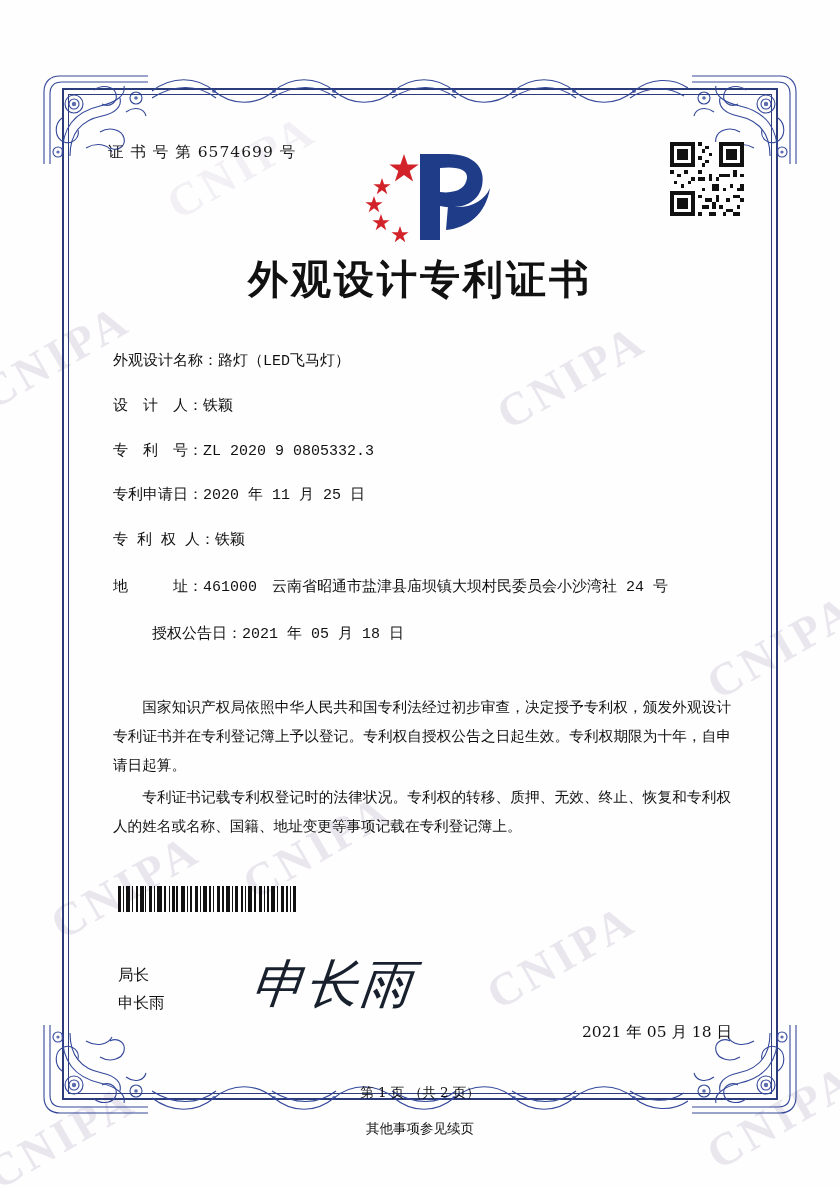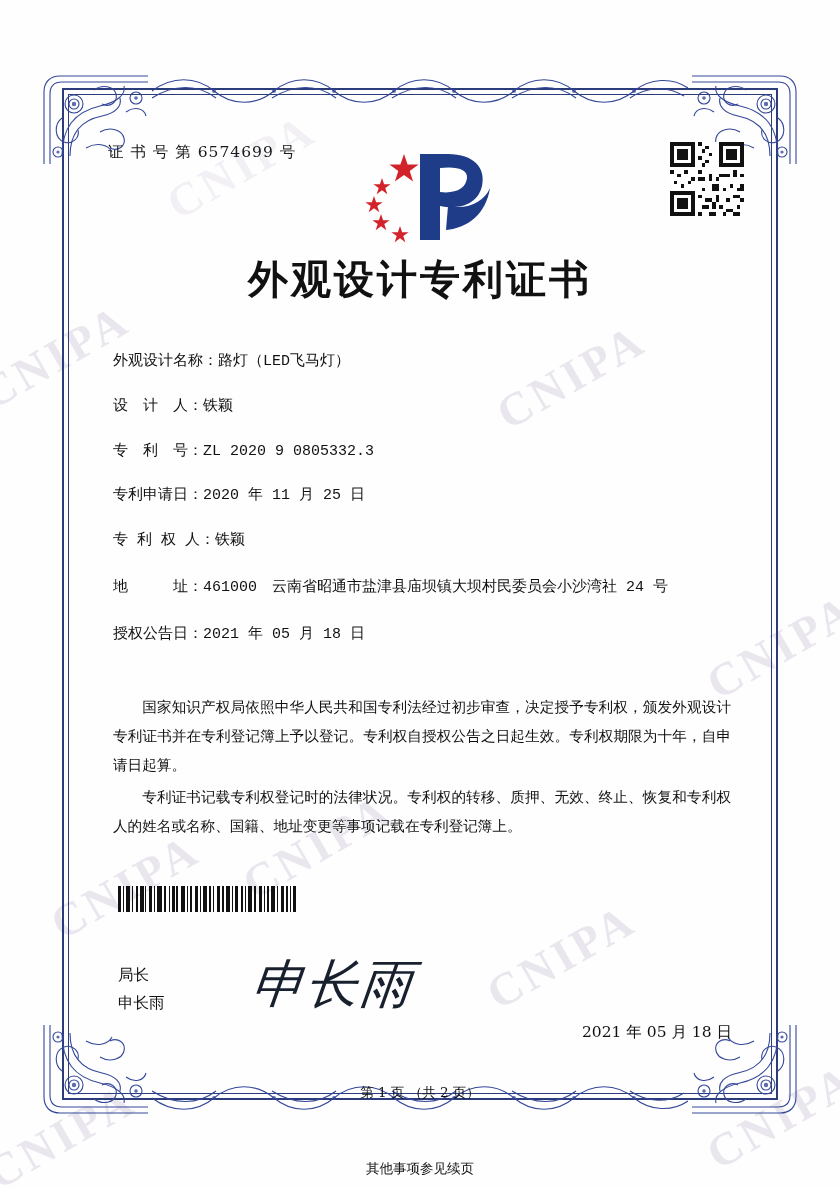--- a/index.html
+++ b/index.html
@@ -136,21 +136,21 @@
   }
   .field-value-2line {
     flex: 1 1 auto;
     line-height: 1.55;
   }
   .row-dual {
     display: flex;
     align-items: baseline;
     margin-bottom: 12px;
   }
-  .dual-left { width: 330px; display:flex; }
+  .dual-left { width: 330px; display:flex;justify-content:center; }
   .dual-right { display:flex; }
 
   
   .paras {
     position: absolute;
     left: 113px; top: 692px;
     width: 618px;
     font-size: 14.6px;
     line-height: 2;
     color: #111;
@@ -204,21 +204,21 @@
   .page-num {
     position: absolute;
     left: 0; right: 0; top: 1084px;
     text-align: center;
     font-size: 13.5px;
     color: #111;
     font-family: "DejaVu Serif", serif;
   }
   .footer-note {
     position: absolute;
-    left: 0; right: 0; top: 1160px;
+    left: 0; right: 0; top: 1120px;
     text-align: center;
     font-size: 13.5px;
     color: #111;
     font-family: "DejaVu Serif", serif;
   }
 </style>
 </head>
 <body>
 
 <div class="page">

